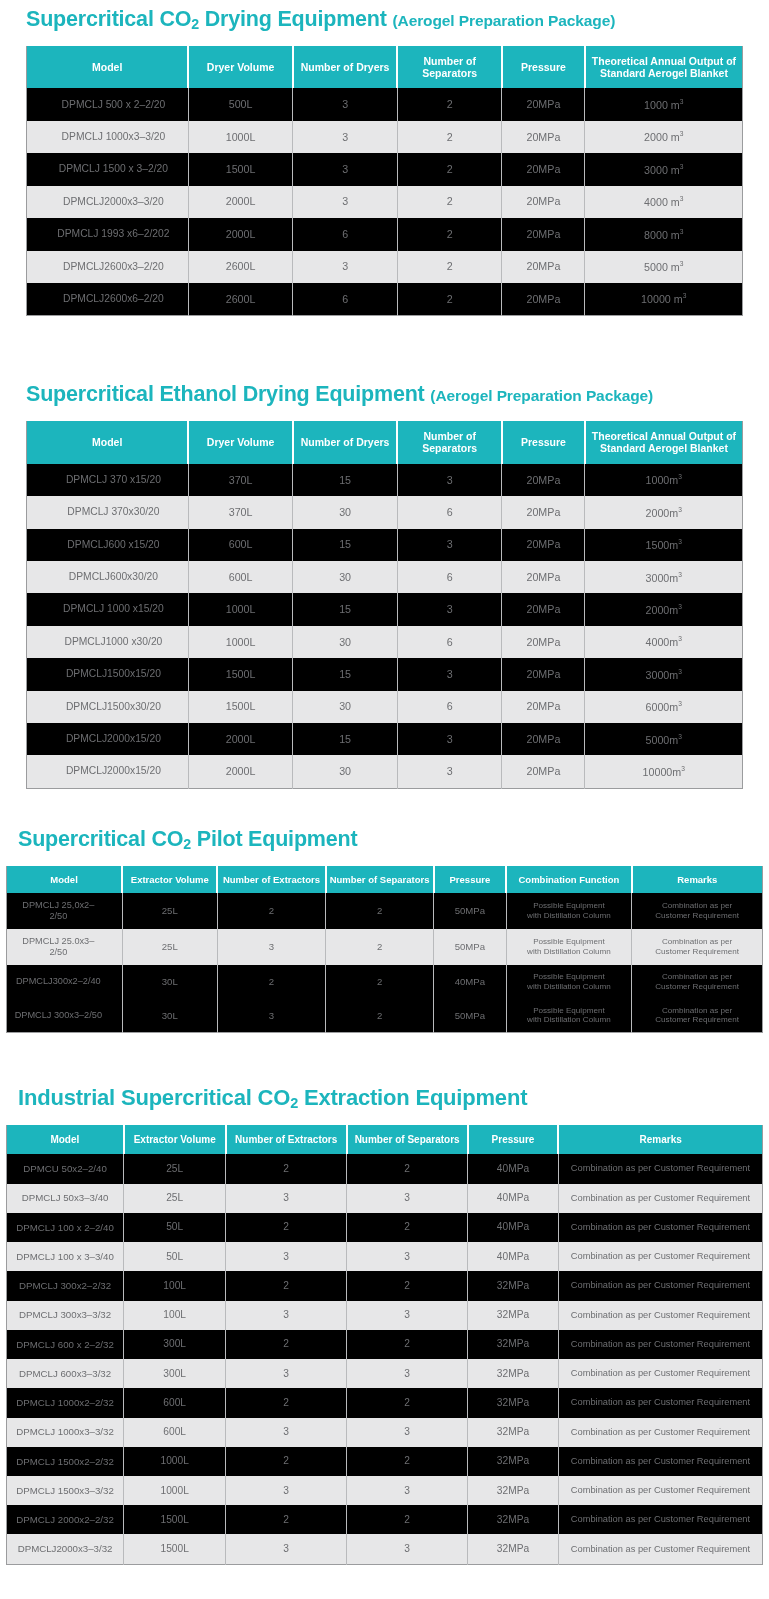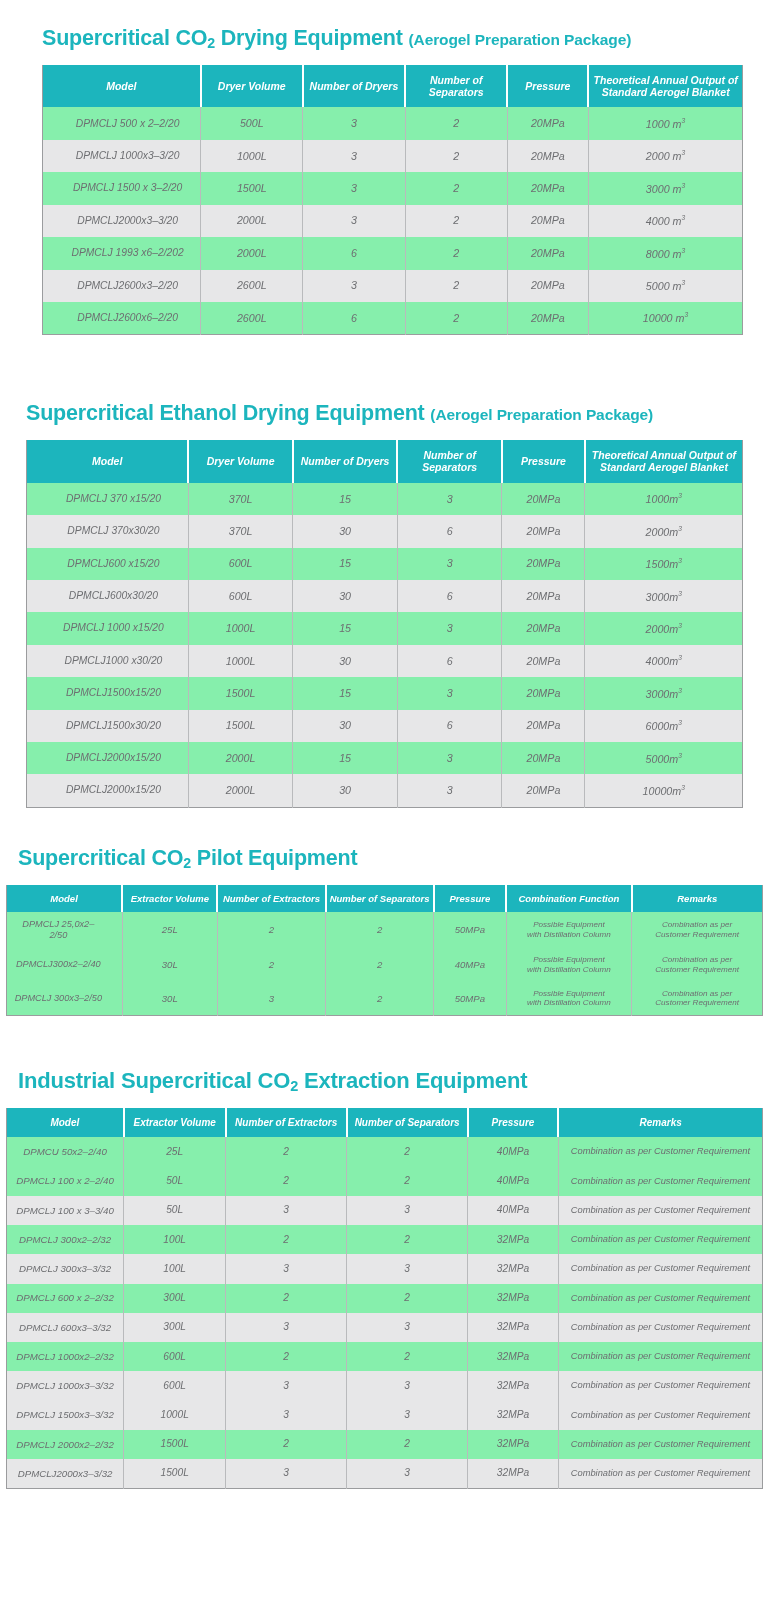--- a/index.html
+++ b/index.html
@@ -17,21 +17,21 @@
     width: 769px;
     box-sizing: border-box;
     padding: 0;
     background: #ffffff;
   }
 
   
   .section {
     box-sizing: border-box;
   }
-  .sec-1 { padding: 26px 0 0 0; margin-left: 16px; }
+  .sec-1 { padding: 7px 0 0 0; }
   .sec-2 { padding: 66px 0 0 0; }
   .sec-3 { padding: 38px 0 0 0; }
   .sec-4 { padding: 52px 0 0 0; }
 
   .section-title {
     color: #1cb5bd;
     font-size: 21.5px;
     font-weight: 600;
     letter-spacing: -0.2px;
     line-height: 1.15;
@@ -50,22 +50,21 @@
     position: relative;
     top: 3px;
   }
   .sec-3 .section-title, .sec-4 .section-title { padding-left: 18px; }
   .sec-4 .section-title { font-size: 22px; }
 
   
   table {
     border-collapse: collapse;
     table-layout: fixed;
-    background: #86efac;
-    font-style: italic;
+    background: #000000;
   }
   .tbl-wrap { padding: 0 26px; }
   .tbl-wrap-narrow { padding: 0 6px; }
   table.grid {
     width: 100%;
   }
   table.grid thead th {
     background: #1cb5bd;
     color: #ffffff;
     font-weight: 600;
@@ -367,20 +366,29 @@
         <tbody>
             <tr>
               <td>DPMCLJ 25,0x2–2/50</td>
               <td>25L</td>
               <td>2</td>
               <td>2</td>
               <td>50MPa</td>
               <td class="wrapcell">Possible Equipment with Distillation Column</td>
               <td class="wrapcell">Combination as per Customer Requirement</td>
             </tr>
+            <tr class="alt">
+              <td>DPMCLJ 25.0x3–2/50</td>
+              <td>25L</td>
+              <td>3</td>
+              <td>2</td>
+              <td>50MPa</td>
+              <td class="wrapcell">Possible Equipment with Distillation Column</td>
+              <td class="wrapcell">Combination as per Customer Requirement</td>
+            </tr>
             <tr>
               <td>DPMCLJ300x2–2/40</td>
               <td>30L</td>
               <td>2</td>
               <td>2</td>
               <td>40MPa</td>
               <td class="wrapcell">Possible Equipment with Distillation Column</td>
               <td class="wrapcell">Combination as per Customer Requirement</td>
             </tr>
             <tr>
@@ -423,20 +431,28 @@
         </thead>
         <tbody>
             <tr>
               <td>DPMCU 50x2–2/40</td>
               <td>25L</td>
               <td>2</td>
               <td>2</td>
               <td>40MPa</td>
               <td class="remark">Combination as per Customer Requirement</td>
             </tr>
+            <tr class="alt">
+              <td>DPMCLJ 50x3–3/40</td>
+              <td>25L</td>
+              <td>3</td>
+              <td>3</td>
+              <td>40MPa</td>
+              <td class="remark">Combination as per Customer Requirement</td>
+            </tr>
             <tr>
               <td>DPMCLJ 100 x 2–2/40</td>
               <td>50L</td>
               <td>2</td>
               <td>2</td>
               <td>40MPa</td>
               <td class="remark">Combination as per Customer Requirement</td>
             </tr>
             <tr class="alt">
               <td>DPMCLJ 100 x 3–3/40</td>
@@ -487,20 +503,28 @@
               <td class="remark">Combination as per Customer Requirement</td>
             </tr>
             <tr class="alt">
               <td>DPMCLJ 1000x3–3/32</td>
               <td>600L</td>
               <td>3</td>
               <td>3</td>
               <td>32MPa</td>
               <td class="remark">Combination as per Customer Requirement</td>
             </tr>
+            <tr>
+              <td>DPMCLJ 1500x2–2/32</td>
+              <td>1000L</td>
+              <td>2</td>
+              <td>2</td>
+              <td>32MPa</td>
+              <td class="remark">Combination as per Customer Requirement</td>
+            </tr>
             <tr class="alt">
               <td>DPMCLJ 1500x3–3/32</td>
               <td>1000L</td>
               <td>3</td>
               <td>3</td>
               <td>32MPa</td>
               <td class="remark">Combination as per Customer Requirement</td>
             </tr>
             <tr>
               <td>DPMCLJ 2000x2–2/32</td>

